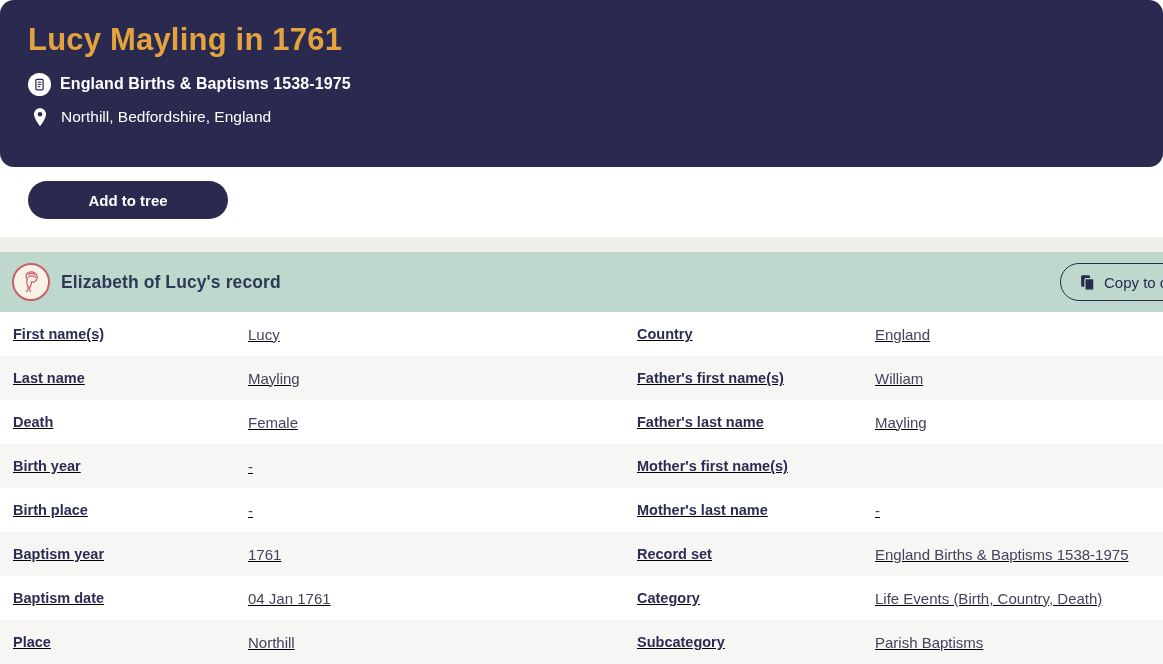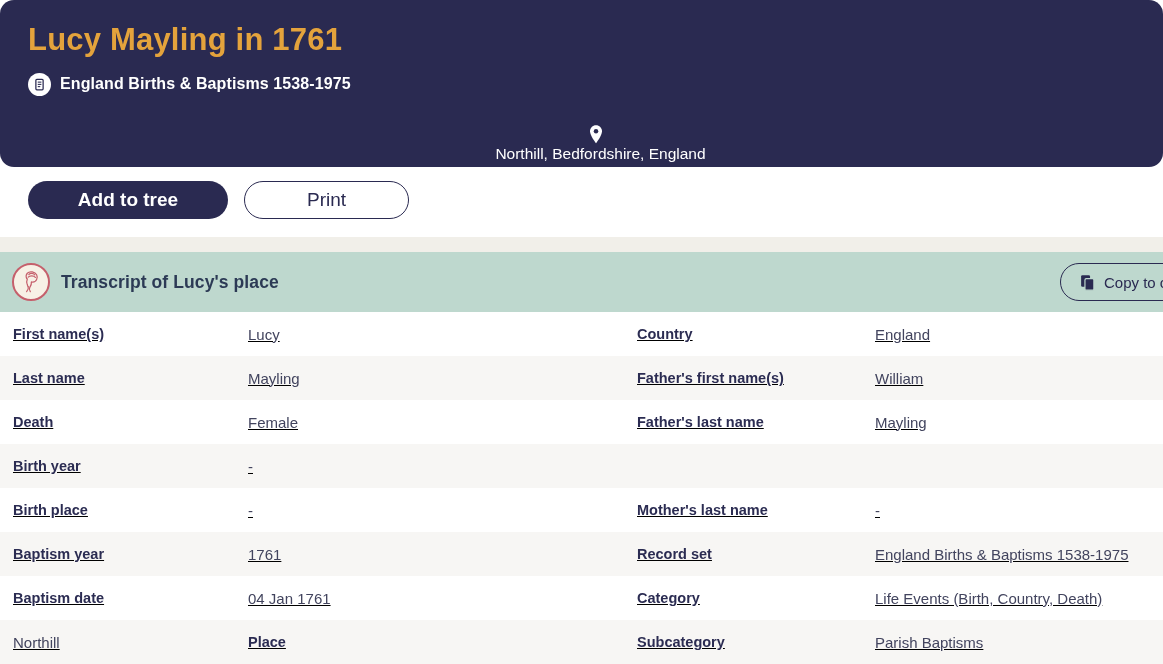--- a/index.html
+++ b/index.html
@@ -41,21 +41,21 @@
     align-items:center;
     color:#ffffff;
   }
   .record-set-row{margin-top:15px;}
   .record-set-row .txt{
     font-weight:bold;
     font-size:16px;
     margin-left:9px;
     letter-spacing:0.1px;
   }
-  .location-row{margin-top:28px;flex-direction:column;}
+  .location-row{margin-top:11px;}
   .location-row .txt{
     font-size:15.5px;
     margin-left:10px;
   }
   .doc-circle{
     width:23px;height:23px;
     background:#ffffff;
     border-radius:50%;
     display:flex;align-items:center;justify-content:center;
     flex:0 0 auto;
@@ -68,21 +68,21 @@
     background:#ffffff;
     display:flex;
     align-items:flex-start;
     padding:14px 0 0 28px;
     gap:16px;
   }
   .btn{
     height:38px;
     border-radius:19px;
     font-family:"Liberation Sans","DejaVu Sans",sans-serif;
-    font-size:19px;
+    font-size:15px;
     display:flex;align-items:center;justify-content:center;
     cursor:pointer;
   }
   .btn-primary{
     width:200px;
     background:var(--navy);
     color:#ffffff;
     border:none;
     font-weight:bold;
   }
@@ -186,39 +186,38 @@
         <path d="M12 1C6.9 1 3 5 3 10c0 6.6 9 18 9 18s9-11.4 9-18C21 5 17.1 1 12 1z" fill="#ffffff"></path>
         <circle cx="12" cy="10" r="3.4" fill="#2a2a51"></circle>
       </svg>
     </span>
     <span class="txt">Northill, Bedfordshire, England</span>
   </div>
 </div>
 
 <div class="actions">
   <button class="btn btn-primary">Add to tree</button>
-  <button class="btn btn-secondary">Print</button>
 </div>
 
 <div class="beige-strip"></div>
 
 <div class="banner">
   <span class="portrait">
     <svg width="28" height="28" viewBox="0 0 32 32">
       <g fill="none" stroke="#c5606c" stroke-width="1.4" stroke-linecap="round">
         <path d="M11 12 C9 7 13 3.5 17.5 4.5 C22.5 5.5 24 9.5 22.5 13 C21.5 15.5 19 16.5 16.5 16"></path>
         <path d="M13.5 7.5 C15 5.8 18.5 5.8 20.3 7.8"></path>
         <path d="M12.8 10.5 C14.5 8.5 19 8.3 21 10.8"></path>
         <path d="M11.8 12.5 C10.8 15 10.9 16.5 11.6 18.2 C12.2 19.5 11.7 20.4 12.8 21.4"></path>
         <path d="M12.8 21.4 C13.4 23.5 12.5 25.5 11 27"></path>
         <path d="M16.5 16 C16.8 18.5 15.8 20.5 14.5 22.4 C13.8 23.6 14.2 25.5 15.2 27"></path>
       </g>
     </svg>
   </span>
-  <span class="banner-title">Transcript of Lucy's place</span>
+  <span class="banner-title">Elizabeth of Lucy's record</span>
 
   <button class="copy-btn">
     <svg width="17" height="17" viewBox="0 0 20 20" style="flex:0 0 auto;">
       <rect x="2.5" y="1.5" width="10.5" height="13.5" rx="1.5" fill="#2a2a51"></rect>
       <rect x="7" y="5.5" width="10.5" height="13.5" rx="1.5" fill="#2a2a51" stroke="#bed8ce" stroke-width="1.4"></rect>
     </svg>
     <span>Copy to clipboard</span>
   </button>
 </div>
 
@@ -241,20 +240,21 @@
   <div class="t-row">
     <div class="cell label">Death</div>
     <div class="cell value">Female</div>
     <div class="cell label">Father's last name</div>
     <div class="cell value">Mayling</div>
   </div>
 
   <div class="t-row alt">
     <div class="cell label">Birth year</div>
     <div class="cell value">-</div>
+    <div class="cell label">Mother's first name(s)</div>
   </div>
 
   <div class="t-row">
     <div class="cell label">Birth place</div>
     <div class="cell value">-</div>
     <div class="cell label">Mother's last name</div>
     <div class="cell value">-</div>
   </div>
 
   <div class="t-row alt">
@@ -265,19 +265,19 @@
   </div>
 
   <div class="t-row">
     <div class="cell label">Baptism date</div>
     <div class="cell value">04 Jan 1761</div>
     <div class="cell label">Category</div>
     <div class="cell value">Life Events (Birth, Country, Death)</div>
   </div>
 
   <div class="t-row alt">
+    <div class="cell label">Place</div>
     <div class="cell value">Northill</div>
-    <div class="cell label">Place</div>
     <div class="cell label">Subcategory</div>
     <div class="cell value">Parish Baptisms</div>
   </div>
 
 </div>
 
 </body></html>

